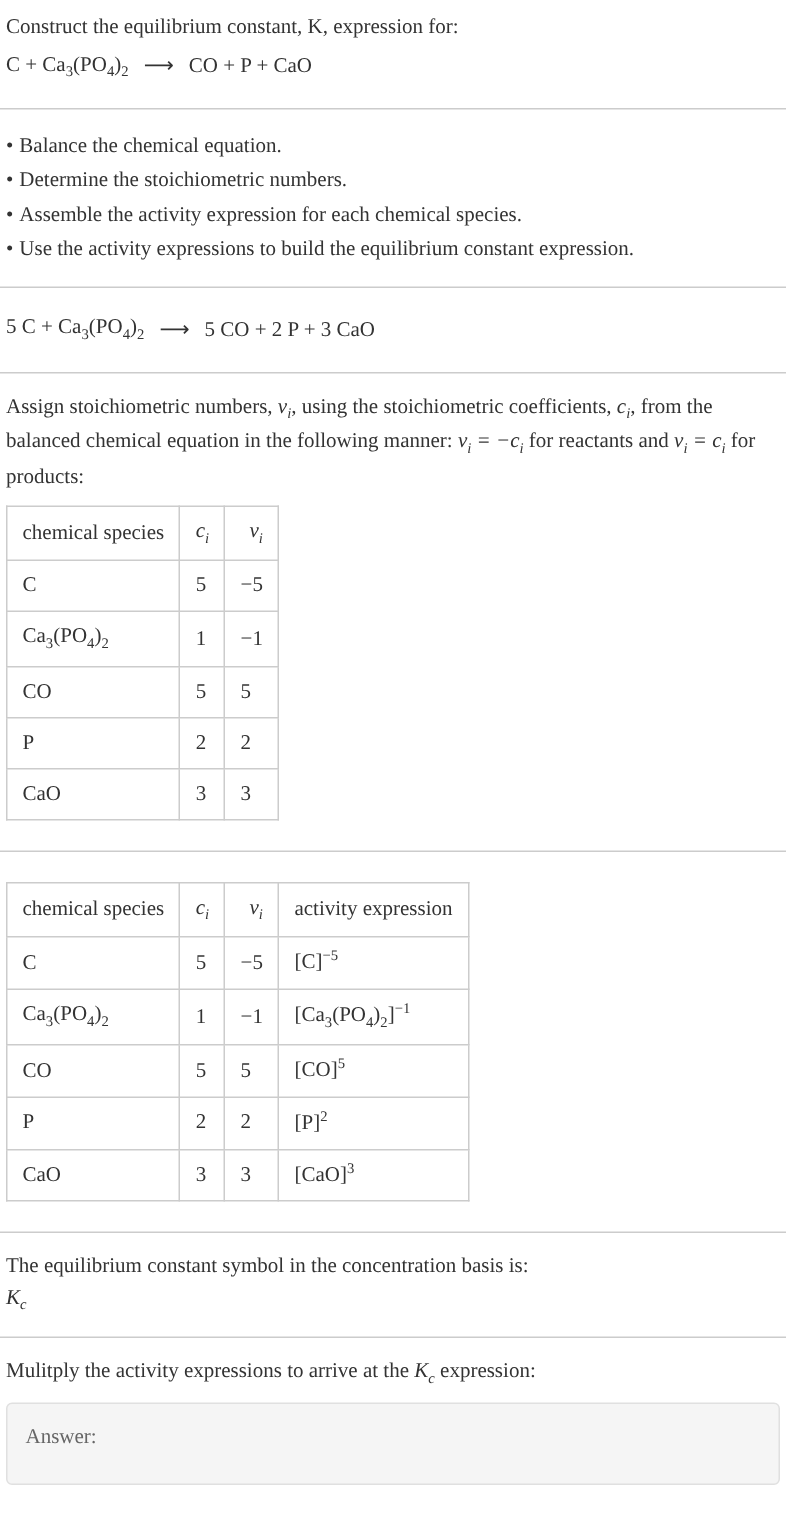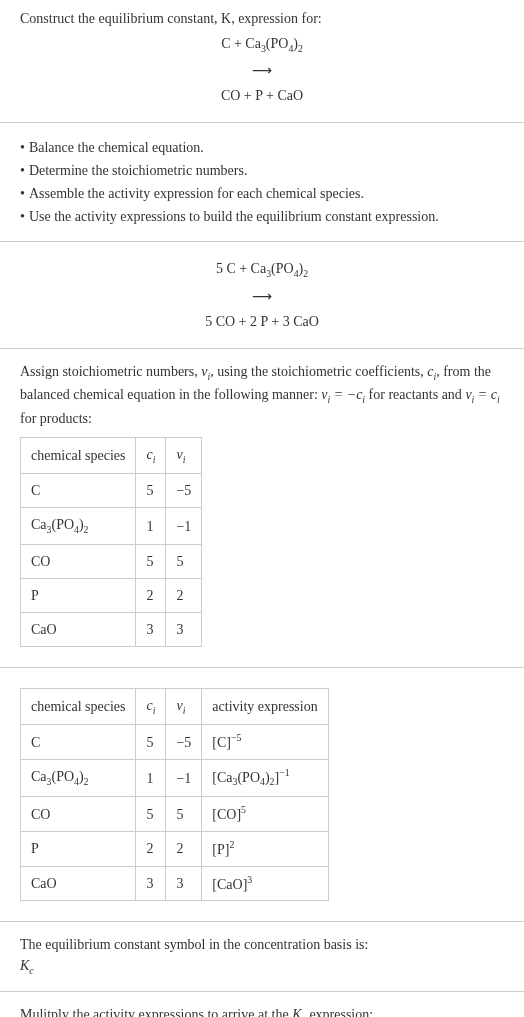--- a/index.html
+++ b/index.html
@@ -9,38 +9,37 @@
     }
     body {
       font-family: Georgia, 'Times New Roman', serif;
       background: #ffffff;
       color: #333333;
       width: 524px;
       font-size: 14px;
       line-height: 1.5;
     }
     .section {
-      padding: 8px 20px;
+      padding: 8px 4px;
     }
     .divider {
       border: none;
       border-top: 1px solid #cccccc;
       margin: 4px 0;
     }
     .prompt {
       color: #333333;
     }
     .equation {
       font-family: Georgia, serif;
       margin: 4px 0;
       display: flex;
       align-items: center;
       flex-wrap: wrap;
       gap: 4px;
-      flex-direction: column;
     }
     .sub {
       font-size: 0.7em;
       vertical-align: sub;
     }
     .sup {
       font-size: 0.7em;
       vertical-align: super;
     }
     .arrow {
@@ -58,20 +57,21 @@
       margin: 8px 0;
     }
     th, td {
       border: 1px solid #cccccc;
       padding: 6px 10px;
       text-align: left;
       font-weight: normal;
     }
     th {
       color: #333333;
+      text-align: right;
     }
     .italic {
       font-style: italic;
     }
     .answer-box {
       background: #f5f5f5;
       border: 1px solid #e0e0e0;
       border-radius: 4px;
       padding: 12px;
       margin: 8px 0;

